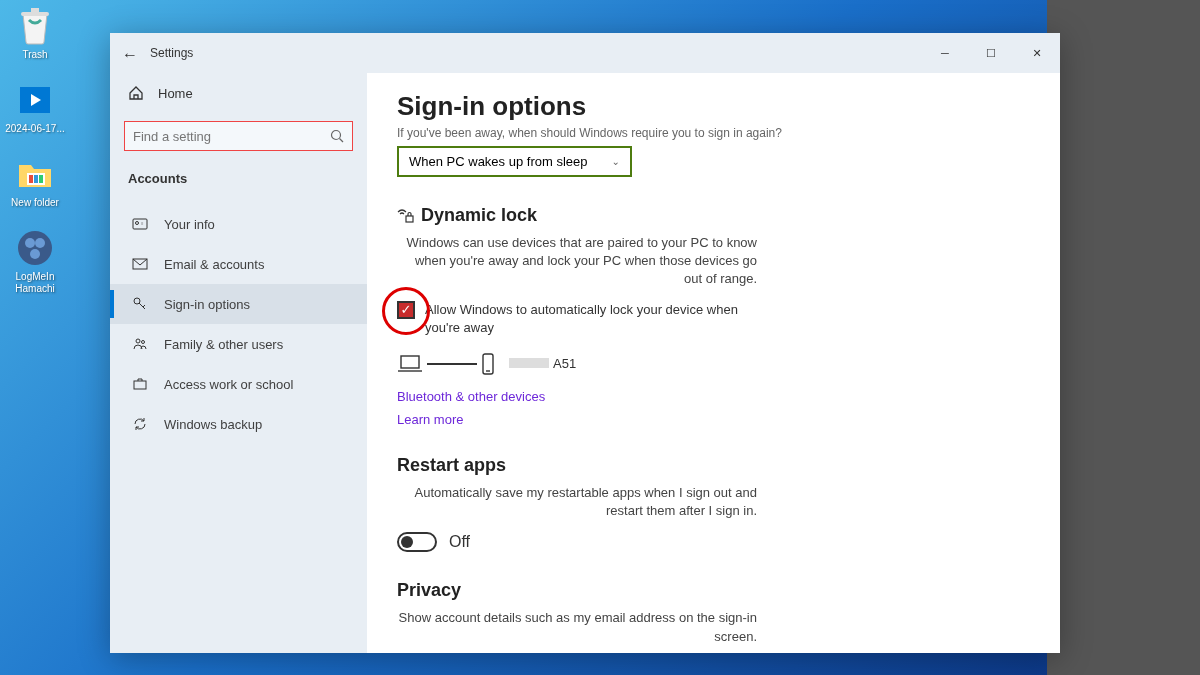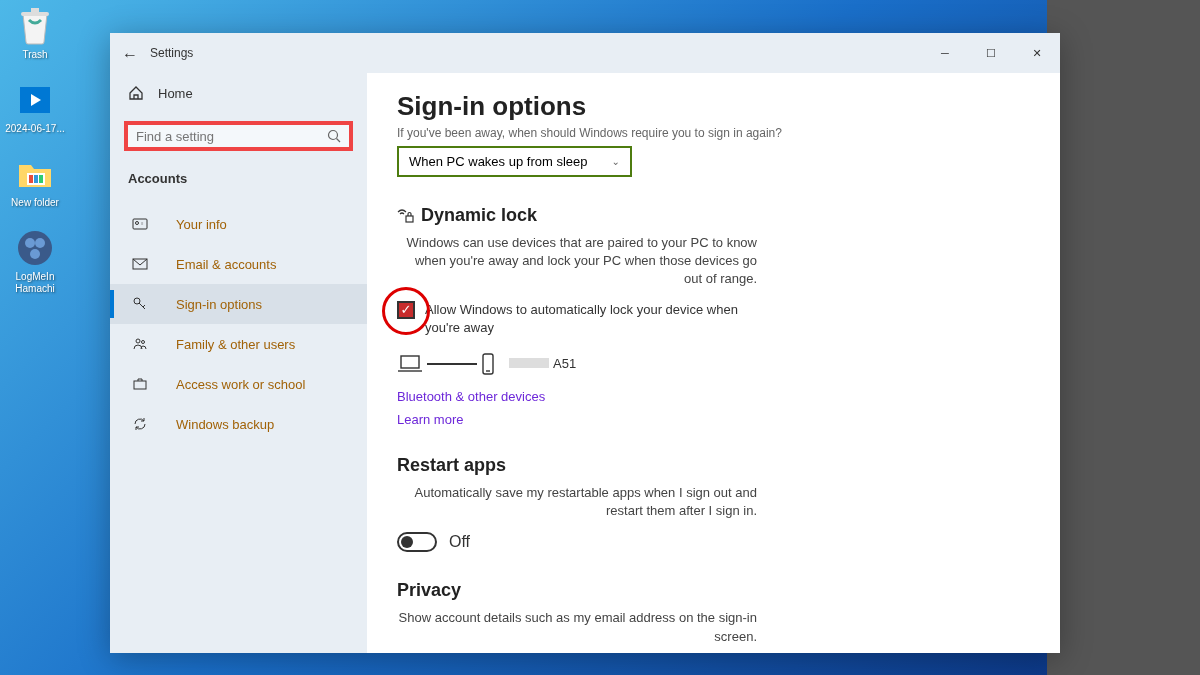--- a/index.html
+++ b/index.html
@@ -13,25 +13,25 @@
 .settings-window { position: absolute; left: 110px; top: 33px; width: 950px; height: 620px; background: #fff; box-shadow: 0 5px 30px rgba(0,0,0,0.3); display: flex; flex-direction: column; }
 .titlebar { height: 40px; display: flex; align-items: center; background: #e8eef4; }
 .back-btn { width: 40px; height: 40px; display: flex; align-items: center; justify-content: center; cursor: pointer; font-size: 16px; color: #333; }
 .title { font-size: 12px; color: #333; }
 .window-controls { margin-left: auto; display: flex; }
 .window-control { width: 46px; height: 40px; display: flex; align-items: center; justify-content: center; cursor: pointer; font-size: 11px; color: #333; }
 
 .window-body { flex: 1; display: flex; overflow: hidden; }
 .sidebar { width: 257px; background: #e8eef4; padding: 0; display: flex; flex-direction: column; }
 .sidebar-home { padding: 12px 18px; display: flex; align-items: center; gap: 14px; cursor: pointer; font-size: 13px; color: #333; }
-.search-box { margin: 8px 14px; border: 4px solid #ef4444; background: #f4f8fb; height: 30px; display: flex; align-items: center; padding: 0 8px; }
+.search-box { margin: 8px 14px; border: 1px solid #ef4444; background: #f4f8fb; height: 30px; display: flex; align-items: center; padding: 0 8px; }
 .search-box input { flex: 1; border: none; background: transparent; font-size: 13px; outline: none; color: #555; }
 .sidebar-section { padding: 12px 18px; font-weight: 600; font-size: 13px; color: #333; }
 .sidebar-items { margin-top: 6px; }
-.sidebar-item { padding: 12px 18px 12px 22px; display: flex; align-items: center; gap: 28px; cursor: pointer; font-size: 13px; color: #a16207; position: relative; }
+.sidebar-item { padding: 12px 18px 12px 22px; display: flex; align-items: center; gap: 16px; cursor: pointer; font-size: 13px; color: #404040; position: relative; }
 .sidebar-item.active { background: #d8e0e8; }
 .sidebar-item.active::before { content: ''; position: absolute; left: 0; top: 6px; bottom: 6px; width: 4px; background: #0078d4; }
 .sidebar-item .icon { width: 16px; height: 16px; display: flex; align-items: center; justify-content: center; }
 
 .content { flex: 1; padding: 18px 30px; overflow-y: auto; }
 .page-title { font-size: 26px; font-weight: 600; color: #222; margin-bottom: 4px; }
 .cut-text { font-size: 12px; color: #666; margin-bottom: 6px; white-space: nowrap; overflow: hidden; }
 .dropdown { border: 2px solid #4d7c0f; padding: 6px 10px; font-size: 13px; display: inline-flex; align-items: center; gap: 24px; cursor: pointer; margin-bottom: 28px; }
 .dropdown .chev { font-size: 10px; color: #666; }
 

